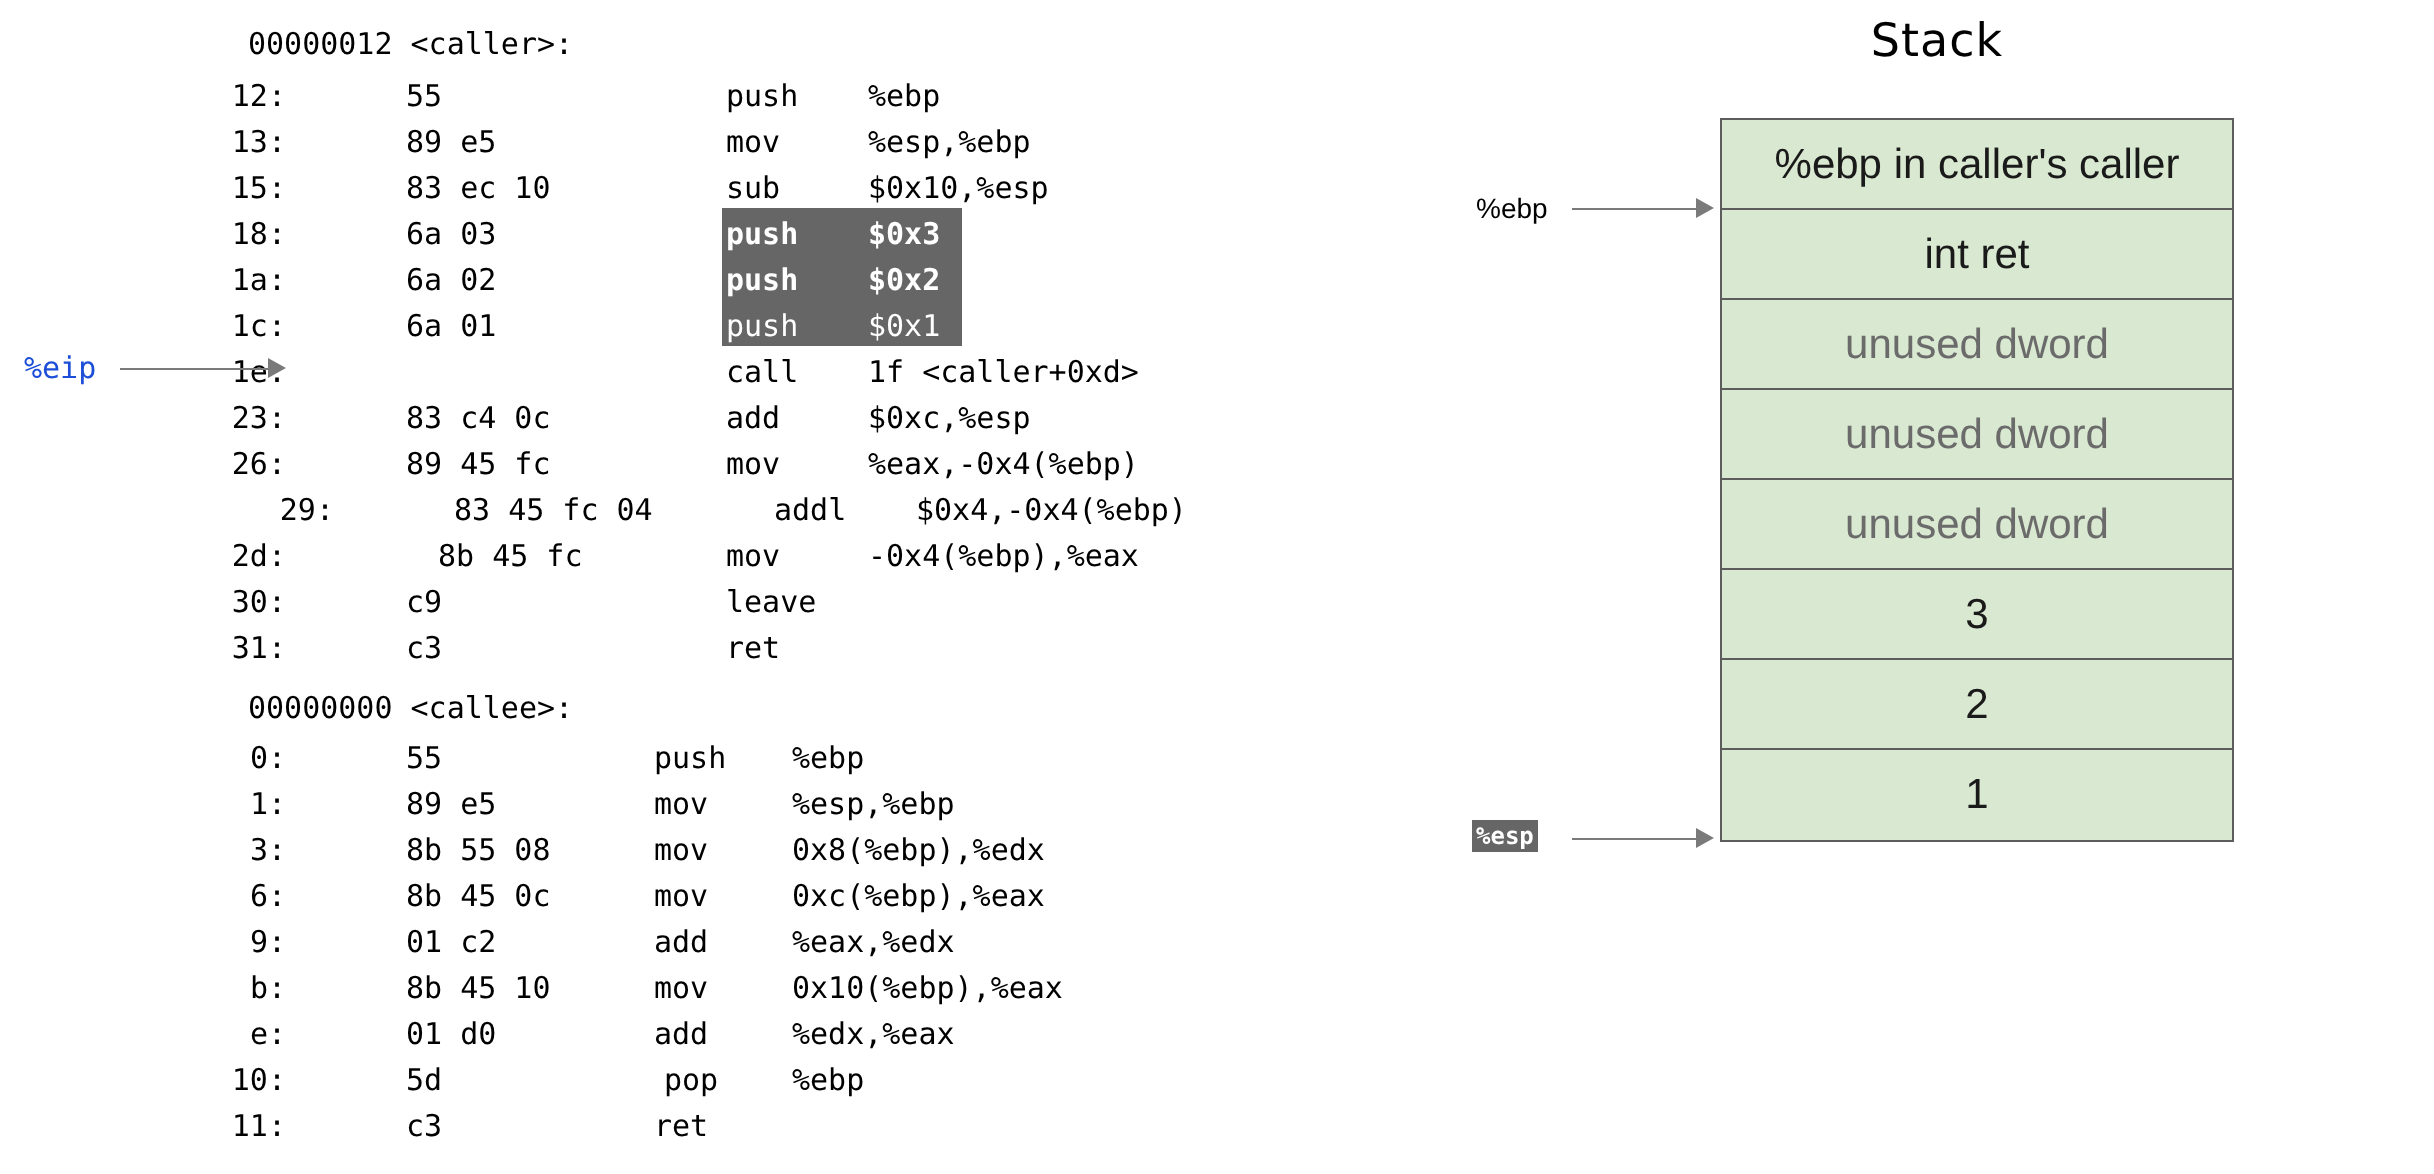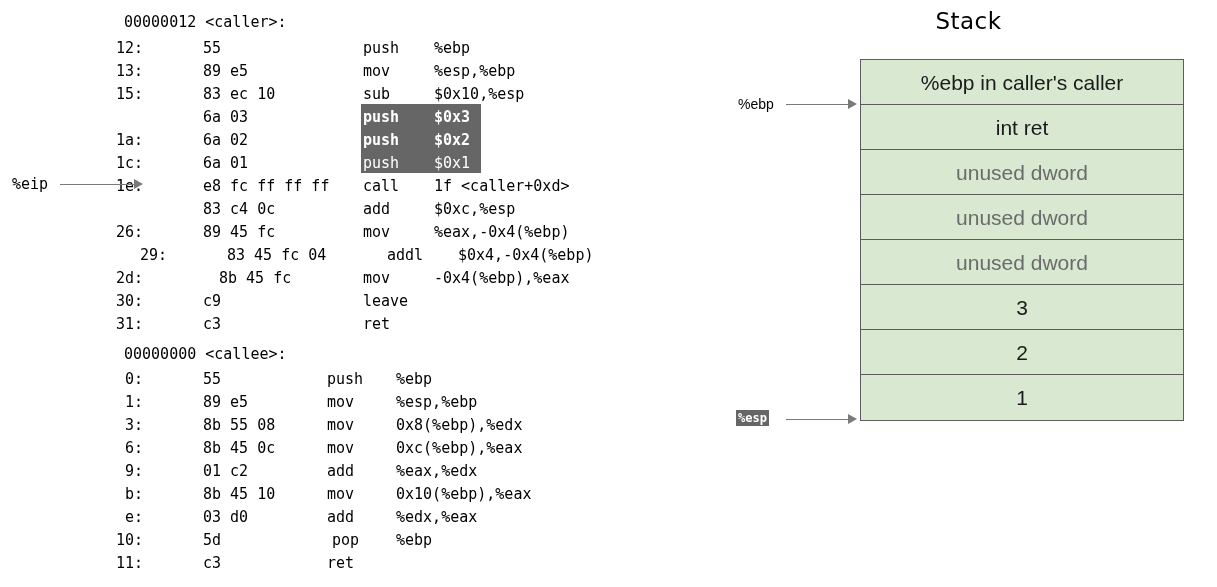--- a/index.html
+++ b/index.html
@@ -69,21 +69,21 @@
     font-weight: normal;
   }
 
   
   .ptr-label {
     position: absolute;
     font-family: "DejaVu Sans Mono", "Liberation Mono", monospace;
     font-size: 15px;
     line-height: 18px;
     white-space: pre;
-    color: #000000;
+    color: #1d4ed8;
   }
   .arrow-shaft {
     position: absolute;
     height: 1px;
     background: #7a7a7a;
   }
   .arrow-head {
     position: absolute;
     width: 0;
     height: 0;
@@ -108,21 +108,21 @@
     text-align: center;
     font-family: "DejaVu Sans", sans-serif;
     font-size: 23px;
     color: #000000;
     letter-spacing: 0.5px;
   }
   #stack-box {
     position: absolute;
     left: 140px;
     top: 59px;
-    width: 324px;
+    width: 257px;
     border: 1px solid #5c5c5c;
     box-sizing: border-box;
   }
   .stack-cell {
     height: 45px;
     line-height: 45px;
     text-align: center;
     background: #d9e8d0;
     border-bottom: 1px solid #5c5c5c;
     box-sizing: border-box;
@@ -159,42 +159,42 @@
 <div id="disasm">
 
   <div class="block-header" style="left:124px; top:13px;">00000012 &lt;caller&gt;:</div>
 
   <div class="hl-band" id="push-highlight" style="left:361px; top:104px; width:120px; height:69px;"></div>
 
   <div id="caller-rows">
       <div class="ins-row" style="top: 37px;"><span class="col-addr" style="left: 0px; width: 143px; text-align: right;">12:</span><span class="col-bytes" style="left: 203px;">55</span><span class="col-mnem" style="left: 363px;">push</span><span class="col-ops" style="left: 434px;">%ebp</span></div>
       <div class="ins-row" style="top: 60px;"><span class="col-addr" style="left: 0px; width: 143px; text-align: right;">13:</span><span class="col-bytes" style="left: 203px;">89 e5</span><span class="col-mnem" style="left: 363px;">mov</span><span class="col-ops" style="left: 434px;">%esp,%ebp</span></div>
       <div class="ins-row" style="top: 83px;"><span class="col-addr" style="left: 0px; width: 143px; text-align: right;">15:</span><span class="col-bytes" style="left: 203px;">83 ec 10</span><span class="col-mnem" style="left: 363px;">sub</span><span class="col-ops" style="left: 434px;">$0x10,%esp</span></div>
-      <div class="ins-row hl" style="top: 106px;"><span class="col-bytes" style="left: 203px;">6a 03</span><span class="col-mnem" style="left: 363px;">push</span><span class="col-ops" style="left: 434px;">$0x3</span></div>
+      <div class="ins-row hl" style="top: 106px;"><span class="col-addr" style="left: 0px; width: 143px; text-align: right;">18:</span><span class="col-bytes" style="left: 203px;">6a 03</span><span class="col-mnem" style="left: 363px;">push</span><span class="col-ops" style="left: 434px;">$0x3</span></div>
       <div class="ins-row hl" style="top: 129px;"><span class="col-addr" style="left: 0px; width: 143px; text-align: right;">1a:</span><span class="col-bytes" style="left: 203px;">6a 02</span><span class="col-mnem" style="left: 363px;">push</span><span class="col-ops" style="left: 434px;">$0x2</span></div>
       <div class="ins-row hl dim" style="top: 152px;"><span class="col-addr" style="left: 0px; width: 143px; text-align: right;">1c:</span><span class="col-bytes" style="left: 203px;">6a 01</span><span class="col-mnem" style="left: 363px;">push</span><span class="col-ops" style="left: 434px;">$0x1</span></div>
-      <div class="ins-row" style="top: 175px;"><span class="col-addr" style="left: 0px; width: 143px; text-align: right;">1e:</span><span class="col-bytes" style="left: 203px;">e8 fc ff ff ff</span><span class="col-mnem" style="left: 363px;">call</span><span class="col-ops" style="left: 434px;">1f &lt;caller+0xd&gt;</span></div>
-      <div class="ins-row" style="top: 198px;"><span class="col-bytes" style="left: 203px;">83 c4 0c</span><span class="col-mnem" style="left: 363px;">add</span><span class="col-ops" style="left: 434px;">$0xc,%esp</span></div>
+      <div class="ins-row" style="top: 175px;"><span class="col-addr" style="left: 0px; width: 143px; text-align: right;">1e:</span><span class="col-mnem" style="left: 363px;">call</span><span class="col-ops" style="left: 434px;">1f &lt;caller+0xd&gt;</span></div>
+      <div class="ins-row" style="top: 198px;"><span class="col-addr" style="left: 0px; width: 143px; text-align: right;">23:</span><span class="col-bytes" style="left: 203px;">83 c4 0c</span><span class="col-mnem" style="left: 363px;">add</span><span class="col-ops" style="left: 434px;">$0xc,%esp</span></div>
       <div class="ins-row" style="top: 221px;"><span class="col-addr" style="left: 0px; width: 143px; text-align: right;">26:</span><span class="col-bytes" style="left: 203px;">89 45 fc</span><span class="col-mnem" style="left: 363px;">mov</span><span class="col-ops" style="left: 434px;">%eax,-0x4(%ebp)</span></div>
       <div class="ins-row" style="top: 244px; margin-left: 24px;"><span class="col-addr" style="left: 0px; width: 143px; text-align: right;">29:</span><span class="col-bytes" style="left: 203px;">83 45 fc 04</span><span class="col-mnem" style="left: 363px;">addl</span><span class="col-ops" style="left: 434px;">$0x4,-0x4(%ebp)</span></div>
       <div class="ins-row" style="top: 267px;"><span class="col-addr" style="left: 0px; width: 143px; text-align: right;">2d:</span><span class="col-bytes" style="left: 203px; margin-left: 16px;">8b 45 fc</span><span class="col-mnem" style="left: 363px;">mov</span><span class="col-ops" style="left: 434px;">-0x4(%ebp),%eax</span></div>
       <div class="ins-row" style="top: 290px;"><span class="col-addr" style="left: 0px; width: 143px; text-align: right;">30:</span><span class="col-bytes" style="left: 203px;">c9</span><span class="col-mnem" style="left: 363px;">leave</span><span class="col-ops" style="left: 434px;"></span></div>
       <div class="ins-row" style="top: 313px;"><span class="col-addr" style="left: 0px; width: 143px; text-align: right;">31:</span><span class="col-bytes" style="left: 203px;">c3</span><span class="col-mnem" style="left: 363px;">ret</span><span class="col-ops" style="left: 434px;"></span></div>
     </div>
 
   <div class="block-header" style="left:124px; top:345px;">00000000 &lt;callee&gt;:</div>
 
   <div id="callee-rows">
       <div class="ins-row" style="top: 368px;"><span class="col-addr" style="left: 0px; width: 143px; text-align: right;">0:</span><span class="col-bytes" style="left: 203px;">55</span><span class="col-mnem" style="left: 327px;">push</span><span class="col-ops" style="left: 396px;">%ebp</span></div>
       <div class="ins-row" style="top: 391px;"><span class="col-addr" style="left: 0px; width: 143px; text-align: right;">1:</span><span class="col-bytes" style="left: 203px;">89 e5</span><span class="col-mnem" style="left: 327px;">mov</span><span class="col-ops" style="left: 396px;">%esp,%ebp</span></div>
       <div class="ins-row" style="top: 414px;"><span class="col-addr" style="left: 0px; width: 143px; text-align: right;">3:</span><span class="col-bytes" style="left: 203px;">8b 55 08</span><span class="col-mnem" style="left: 327px;">mov</span><span class="col-ops" style="left: 396px;">0x8(%ebp),%edx</span></div>
       <div class="ins-row" style="top: 437px;"><span class="col-addr" style="left: 0px; width: 143px; text-align: right;">6:</span><span class="col-bytes" style="left: 203px;">8b 45 0c</span><span class="col-mnem" style="left: 327px;">mov</span><span class="col-ops" style="left: 396px;">0xc(%ebp),%eax</span></div>
       <div class="ins-row" style="top: 460px;"><span class="col-addr" style="left: 0px; width: 143px; text-align: right;">9:</span><span class="col-bytes" style="left: 203px;">01 c2</span><span class="col-mnem" style="left: 327px;">add</span><span class="col-ops" style="left: 396px;">%eax,%edx</span></div>
       <div class="ins-row" style="top: 483px;"><span class="col-addr" style="left: 0px; width: 143px; text-align: right;">b:</span><span class="col-bytes" style="left: 203px;">8b 45 10</span><span class="col-mnem" style="left: 327px;">mov</span><span class="col-ops" style="left: 396px;">0x10(%ebp),%eax</span></div>
-      <div class="ins-row" style="top: 506px;"><span class="col-addr" style="left: 0px; width: 143px; text-align: right;">e:</span><span class="col-bytes" style="left: 203px;">03 d0</span><span class="col-mnem" style="left: 327px;">add</span><span class="col-ops" style="left: 396px;">%edx,%eax</span></div>
+      <div class="ins-row" style="top: 506px;"><span class="col-addr" style="left: 0px; width: 143px; text-align: right;">e:</span><span class="col-bytes" style="left: 203px;">01 d0</span><span class="col-mnem" style="left: 327px;">add</span><span class="col-ops" style="left: 396px;">%edx,%eax</span></div>
       <div class="ins-row" style="top: 529px;"><span class="col-addr" style="left: 0px; width: 143px; text-align: right;">10:</span><span class="col-bytes" style="left: 203px;">5d</span><span class="col-mnem" style="left: 332px;">pop</span><span class="col-ops" style="left: 396px;">%ebp</span></div>
       <div class="ins-row" style="top: 552px;"><span class="col-addr" style="left: 0px; width: 143px; text-align: right;">11:</span><span class="col-bytes" style="left: 203px;">c3</span><span class="col-mnem" style="left: 327px;">ret</span><span class="col-ops" style="left: 396px;"></span></div>
     </div>
 
   <div class="ptr-label" style="left:12px; top:175px;">%eip</div>
   <div class="arrow-shaft" style="left:60px; top:184px; width:76px;"></div>
   <div class="arrow-head" style="left:134px; top:179px;"></div>
 </div>
 
 <div id="stack-panel">

